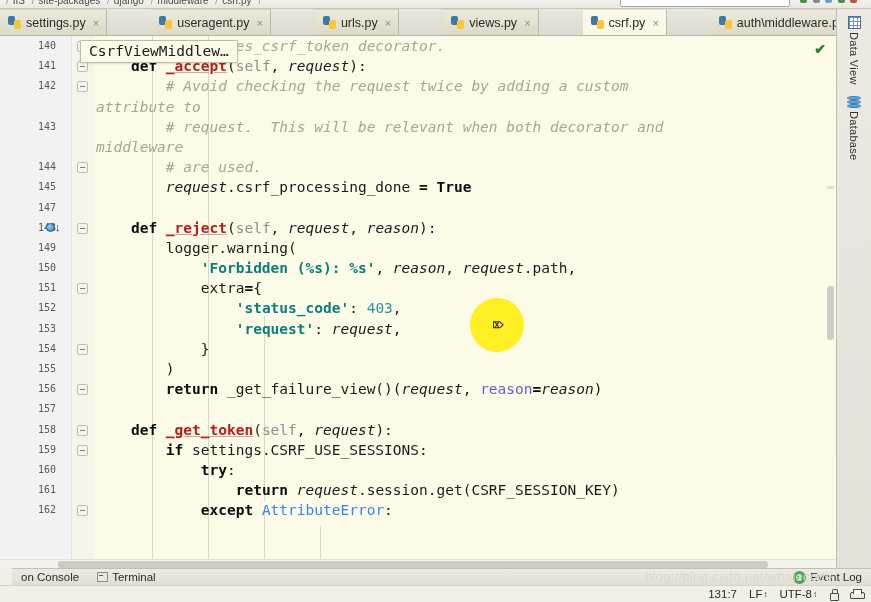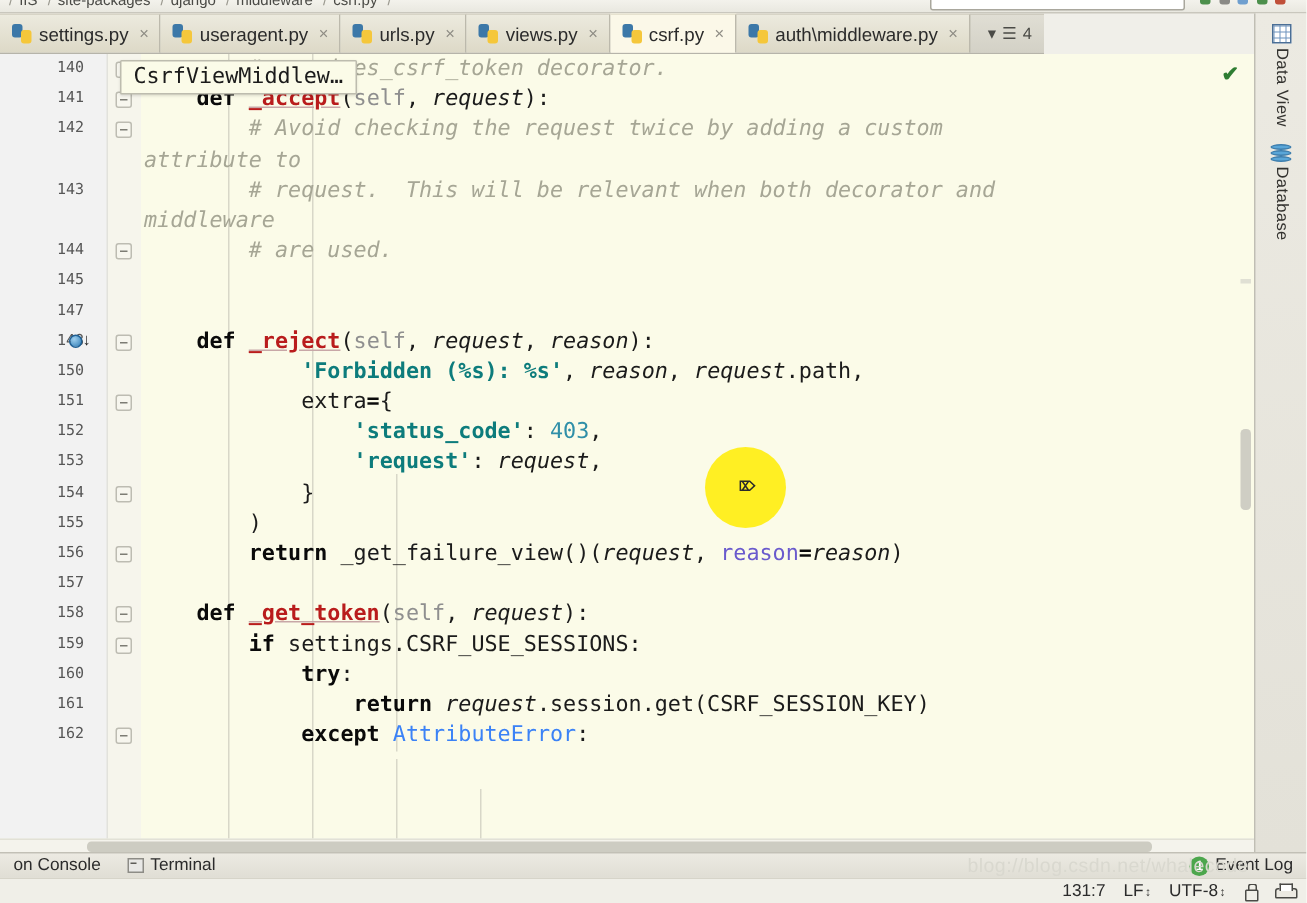--- a/index.html
+++ b/index.html
@@ -31,24 +31,24 @@
     background:#fff; border:1px solid #a9a79d; border-radius:2px;
   }
   .topstrip .tbicons {
     position:absolute; top:-5px; left:800px; font-size:9px; color:#6a6a66;
     letter-spacing:3px;
   }
   .topstrip .dot { display:inline-block; width:7px; height:7px; border-radius:2px;}
 
   
   .tabbar {
-    position:absolute; left:0; top:9px; width:696px; height:27px;
+    position:absolute; left:0; top:9px; width:836px; height:27px;
     background: linear-gradient(#e8e7df,#dcdbd2);
     border-bottom:1px solid #b6b4aa;
-    display:flex; align-items:flex-end;
+    display:flex; align-items:flex-end;gap:44px;
   }
   .tab {
     height:26px; display:flex; align-items:center; gap:5px;
     padding:0 7px 0 8px;
     font-size:12.5px; color:#2b2b2b;
     background: linear-gradient(#eceade,#ddd9c7);
     border-right:1px solid #bcb9ac;
     border-top:1px solid #d7d4c6;
     white-space:nowrap;
     position:relative;
@@ -230,21 +230,21 @@
     position:absolute; left:0; right:0; bottom:0; height:9px;
     background:#f4f3ec; border-top:1px solid #e2e1d6;
   }
   .hscroll .hthumb {
     position:absolute; left:58px; top:1px; width:710px; height:7px;
     background:#cdccc2; border-radius:3px;
   }
 
   
   .bottombar {
-    position:absolute; left:0; right:0; bottom:17px; height:17px;
+    position:absolute; left:12px; right:0; bottom:17px; height:17px;
     background: linear-gradient(#eceae2,#e0ded5);
     border-top:1px solid #c2c0b6;
     display:flex; align-items:center;
     font-size:11.5px; color:#2b2b2b;
   }
   .bottombar .bitem { display:flex; align-items:center; gap:4px; padding:0 9px; white-space:nowrap;}
   .bottombar .bspacer { flex:1; }
   .term-icon {
     width:11px;height:10px;background:#e8e8e6;border:1px solid #8d8c86;
     position:relative;
@@ -392,23 +392,24 @@
     <div class="okcheck">✔</div>
     <div class="errmark"></div>
     <div class="scrollthumb"></div>
 
     <div class="codewrap" id="codewrap">
         <div class="line"><span class="ln">140</span><span class="fold open"></span><span class="code"><span class="plain">        </span><span class="cmt"># requires_csrf_token decorator.</span></span></div>
         <div class="line"><span class="ln">141</span><span class="fold open"></span><span class="code"><span class="plain">    </span><span class="kw">def </span><span class="fn">_accept</span><span class="plain">(</span><span class="self">self</span><span class="plain">, </span><span class="param">request</span><span class="plain">):</span></span></div>
         <div class="line wrapline" style="height: 40.4px;"><span class="ln">142</span><span class="fold open"></span><span class="code"><span class="plain">        </span><span class="cmt"># Avoid checking the request twice by adding a custom</span></span><div class="code" style="position: absolute; left: 0px; top: 20.2px; "><span class="cmt">attribute to</span></div></div>
         <div class="line wrapline" style="height: 40.4px;"><span class="ln">143</span><span class="code"><span class="plain">        </span><span class="cmt"># request.  This will be relevant when both decorator and</span></span><div class="code" style="position: absolute; left: 0px; top: 20.2px; margin-left: 96px;"><span class="cmt">middleware</span></div></div>
         <div class="line"><span class="ln">144</span><span class="fold endf"></span><span class="code"><span class="plain">        </span><span class="cmt"># are used.</span></span></div>
-        <div class="line"><span class="ln">145</span></div>
+        <div class="line"><span class="ln">145</span><span class="code"><span class="plain">        </span><span class="param">request</span><span class="plain">.csrf_processing_done </span><span class="kw">=</span><span class="plain"> </span><span class="kw">True</span></span></div>
         <div class="line"><span class="ln">147</span><span class="code"></span></div>
         <div class="line"><span class="ln">148</span><span class="gicon"><span class="circ"></span><span class="arr">↓</span></span><span class="fold open"></span><span class="code"><span class="plain">    </span><span class="kw">def </span><span class="fn">_reject</span><span class="plain">(</span><span class="self">self</span><span class="plain">, </span><span class="param">request</span><span class="plain">, </span><span class="param">reason</span><span class="plain">):</span></span></div>
+        <div class="line"><span class="ln">149</span><span class="code"><span class="plain">        logger.warning(</span></span></div>
         <div class="line"><span class="ln">150</span><span class="code"><span class="plain">            </span><span class="str">'Forbidden (%s): %s'</span><span class="plain">, </span><span class="param">reason</span><span class="plain">, </span><span class="param">request</span><span class="plain">.path,</span></span></div>
         <div class="line"><span class="ln">151</span><span class="fold open"></span><span class="code"><span class="plain">            extra</span><span class="kw">=</span><span class="plain">{</span></span></div>
         <div class="line"><span class="ln">152</span><span class="code"><span class="plain">                </span><span class="str">'status_code'</span><span class="plain">: </span><span class="num">403</span><span class="plain">,</span></span></div>
         <div class="line"><span class="ln">153</span><span class="code"><span class="plain">                </span><span class="str">'request'</span><span class="plain">: </span><span class="param">request</span><span class="plain">,</span></span></div>
         <div class="line"><span class="ln">154</span><span class="fold endf"></span><span class="code"><span class="plain">            }</span></span></div>
         <div class="line"><span class="ln">155</span><span class="code"><span class="plain">        )</span></span></div>
         <div class="line"><span class="ln">156</span><span class="fold endf"></span><span class="code"><span class="plain">        </span><span class="kw">return</span><span class="plain"> _get_failure_view()(</span><span class="param">request</span><span class="plain">, </span><span class="kwarg">reason</span><span class="kw">=</span><span class="param">reason</span><span class="plain">)</span></span></div>
         <div class="line"><span class="ln">157</span><span class="code"></span></div>
         <div class="line"><span class="ln">158</span><span class="fold open"></span><span class="code"><span class="plain">    </span><span class="kw">def </span><span class="fn">_get_token</span><span class="plain">(</span><span class="self">self</span><span class="plain">, </span><span class="param">request</span><span class="plain">):</span></span></div>
         <div class="line"><span class="ln">159</span><span class="fold open"></span><span class="code"><span class="plain">        </span><span class="kw">if</span><span class="plain"> settings.CSRF_USE_SESSIONS:</span></span></div>

